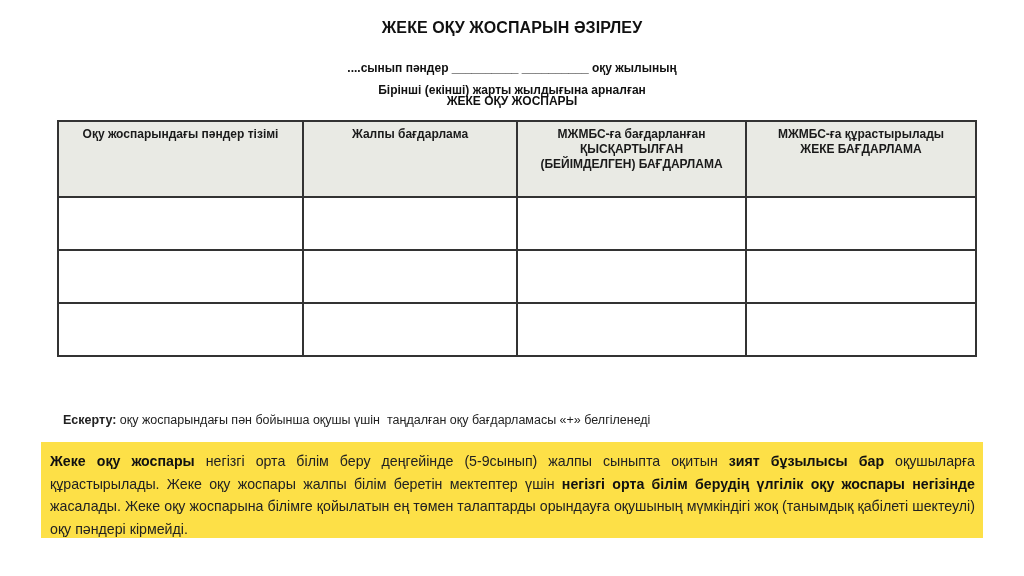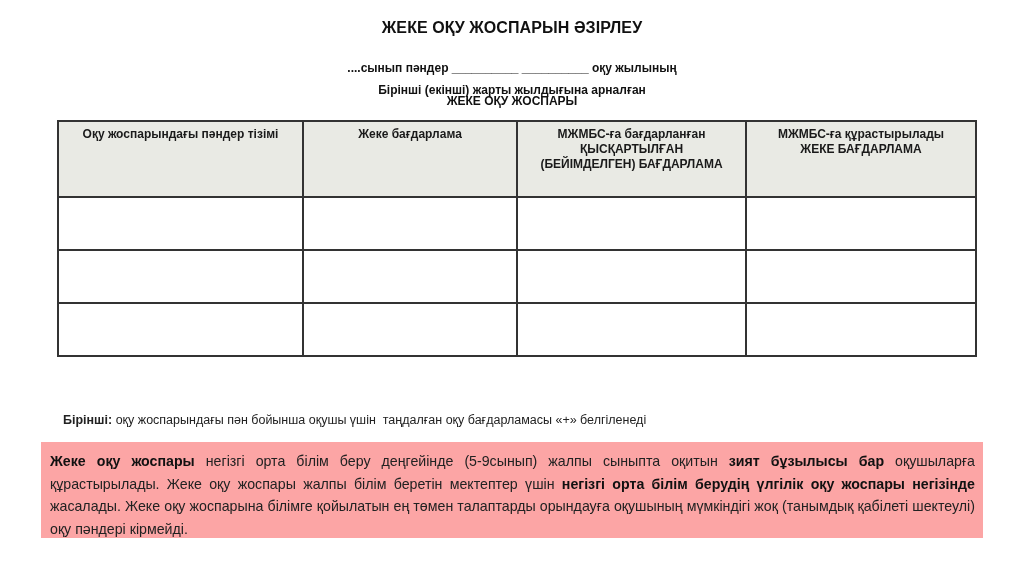--- a/index.html
+++ b/index.html
@@ -82,21 +82,21 @@
     white-space: pre;
   }
   .note b { font-weight: bold; }
 
   .info-box {
     position: absolute;
     left: 41px;
     top: 442px;
     width: 942px;
     height: 96px;
-    background: #fca5a5;
+    background: #fde047;
     box-sizing: border-box;
     padding: 8px 8px 0 9px;
     font-size: 14.2px;
     line-height: 22.5px;
     text-align: justify;
     color: #222222;
   }
   .info-box b { font-weight: bold; color: #111111; }
 </style>
 </head>
@@ -111,21 +111,21 @@
 <table class="plan">
   <colgroup>
     <col class="c1w">
       <col class="c2w">
       <col class="c3w">
       <col class="c4w">
   </colgroup>
   <thead>
     <tr>
       <th>Оқу жоспарындағы пәндер тізімі</th>
-      <th>Жеке бағдарлама</th>
+      <th>Жалпы бағдарлама</th>
       <th>МЖМБС-ға бағдарланған ҚЫСҚАРТЫЛҒАН (БЕЙІМДЕЛГЕН) БАҒДАРЛАМА</th>
       <th>МЖМБС-ға құрастырылады ЖЕКЕ БАҒДАРЛАМА</th>
     </tr>
   </thead>
   <tbody>
     <tr>
       <td></td>
       <td></td>
       <td></td>
       <td></td>
@@ -138,15 +138,15 @@
     </tr>
     <tr>
       <td></td>
       <td></td>
       <td></td>
       <td></td>
     </tr>
   </tbody>
 </table>
 
-<div class="note"><b>Бірінші:</b><span> оқу жоспарындағы пән бойынша оқушы үшін  таңдалған оқу бағдарламасы «+» белгіленеді</span></div>
+<div class="note"><b>Ескерту:</b><span> оқу жоспарындағы пән бойынша оқушы үшін  таңдалған оқу бағдарламасы «+» белгіленеді</span></div>
 
 <div class="info-box"><b>Жеке оқу жоспары</b><span> негізгі орта білім беру деңгейінде (5-9сынып) жалпы сыныпта оқитын </span><b>зият бұзылысы бар</b><span> оқушыларға құрастырылады. Жеке оқу жоспары жалпы білім беретін мектептер үшін </span><b>негізгі орта білім берудің үлгілік оқу жоспары негізінде</b><span> жасалады. Жеке оқу жоспарына білімге қойылатын ең төмен талаптарды орындауға оқушының мүмкіндігі жоқ (танымдық қабілеті шектеулі) оқу пәндері кірмейді.</span></div>
 
 </body></html>

